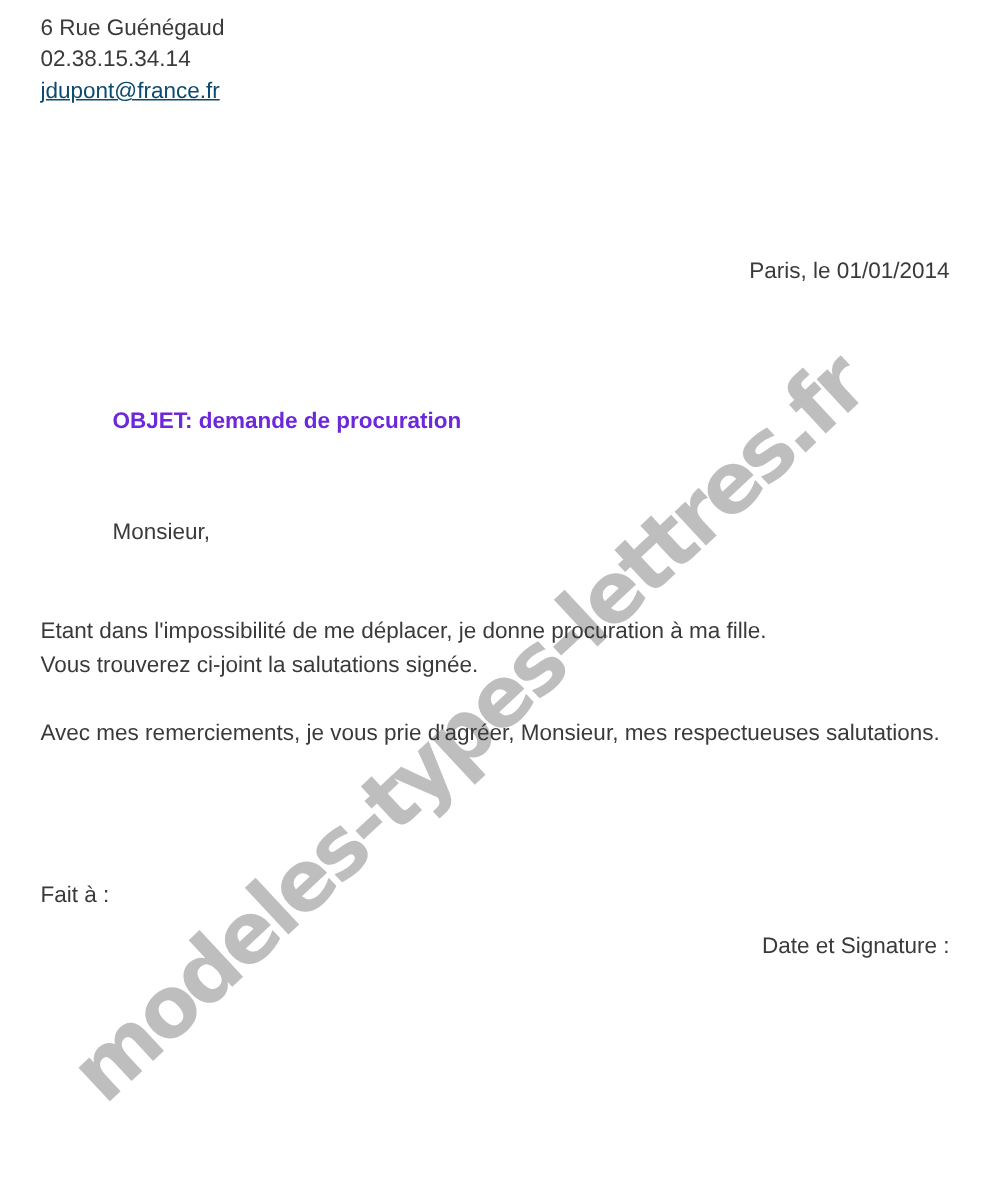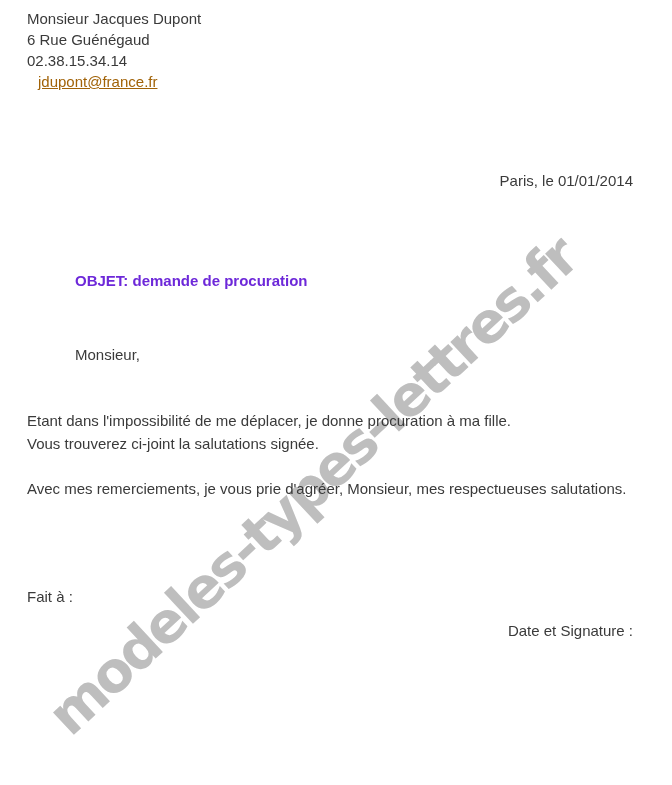--- a/index.html
+++ b/index.html
@@ -37,24 +37,23 @@
     position: relative;
     z-index: 1;
   }
   .sender-block {
     position: absolute;
     left: 27px;
     top: 8px;
     line-height: 21px;
   }
   .email-link {
-    color: #a16207;
+    color: #0c4a6e;
     text-decoration: underline;
     cursor: pointer;
-    margin-left: 11px;
   }
   .date-line {
     position: absolute;
     right: 39px;
     top: 155px;
     text-align: right;
     margin-top: 17px;
   }
   .subject-line {
     position: absolute;
@@ -88,21 +87,20 @@
 </head>
 <body>
 
 <div class="page">
 
   <div class="watermark">modeles-types-lettres.fr</div>
 
   <div class="content">
 
     <div class="sender-block">
-      <div>Monsieur Jacques Dupont</div>
       <div>6 Rue Guénégaud</div>
       <div>02.38.15.34.14</div>
       <div>
         <span class="email-link">jdupont@france.fr</span>
       </div>
     </div>
 
     <div class="date-line">Paris, le 01/01/2014</div>
 
     <div class="subject-line">OBJET: demande de procuration</div>

